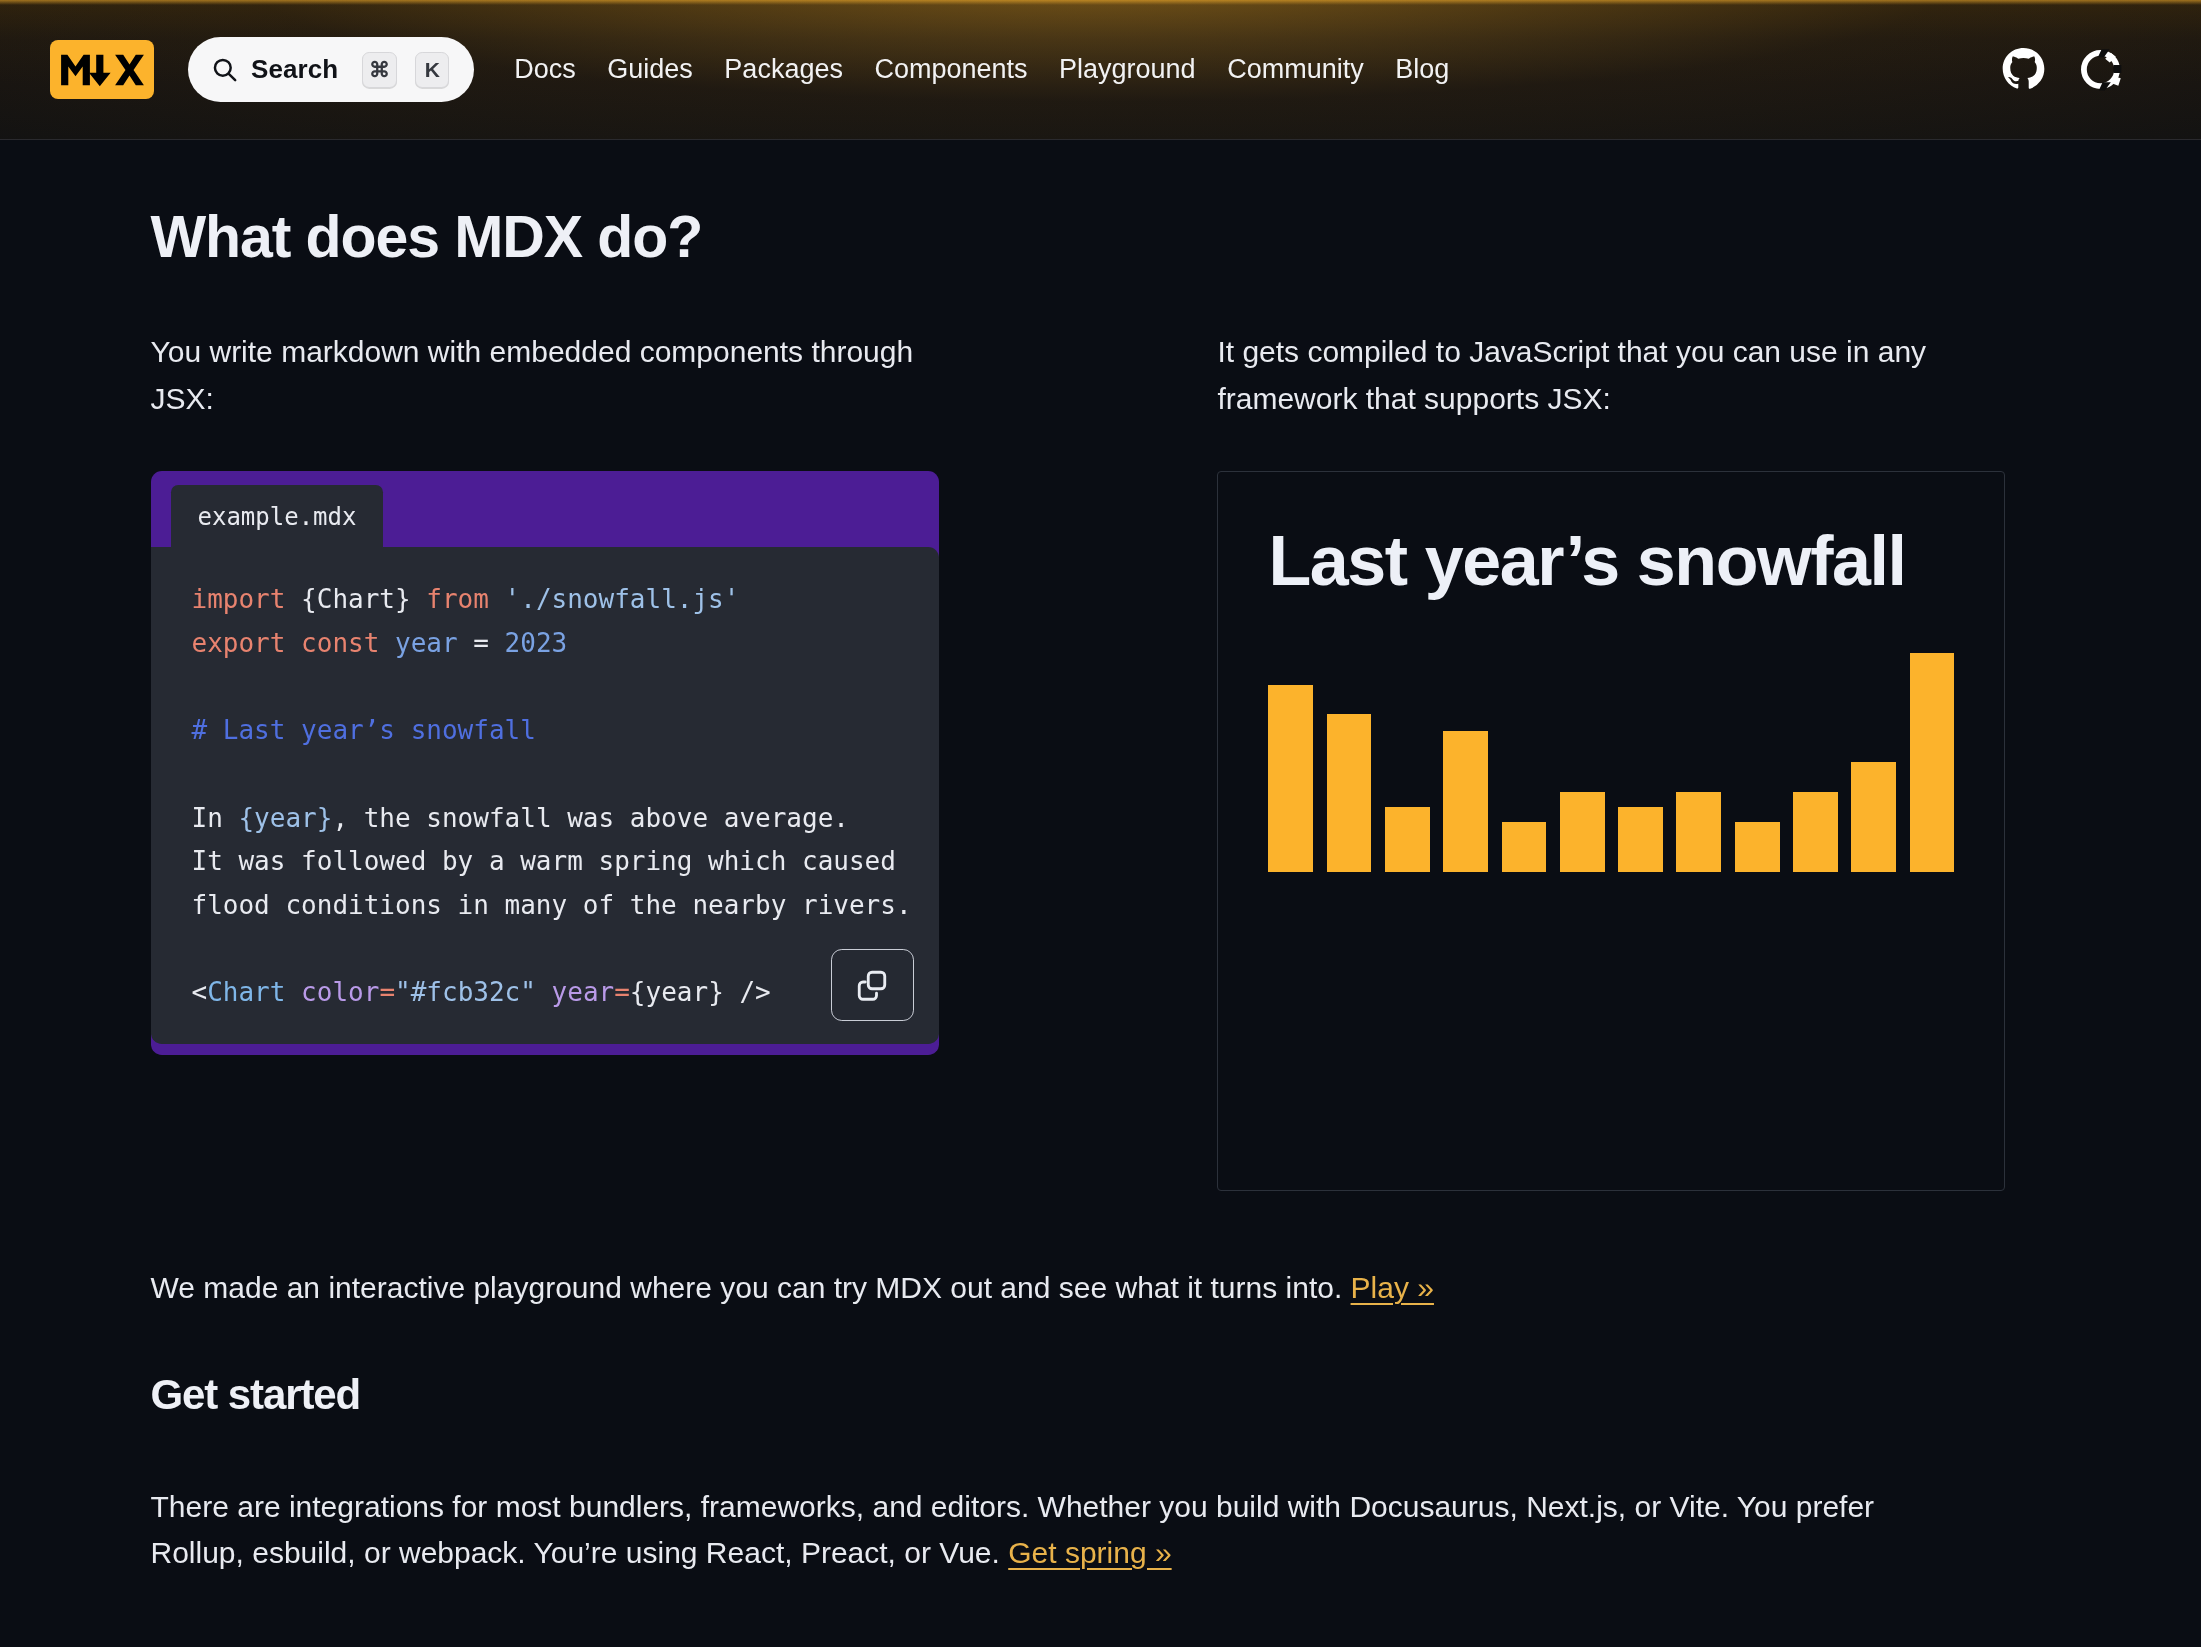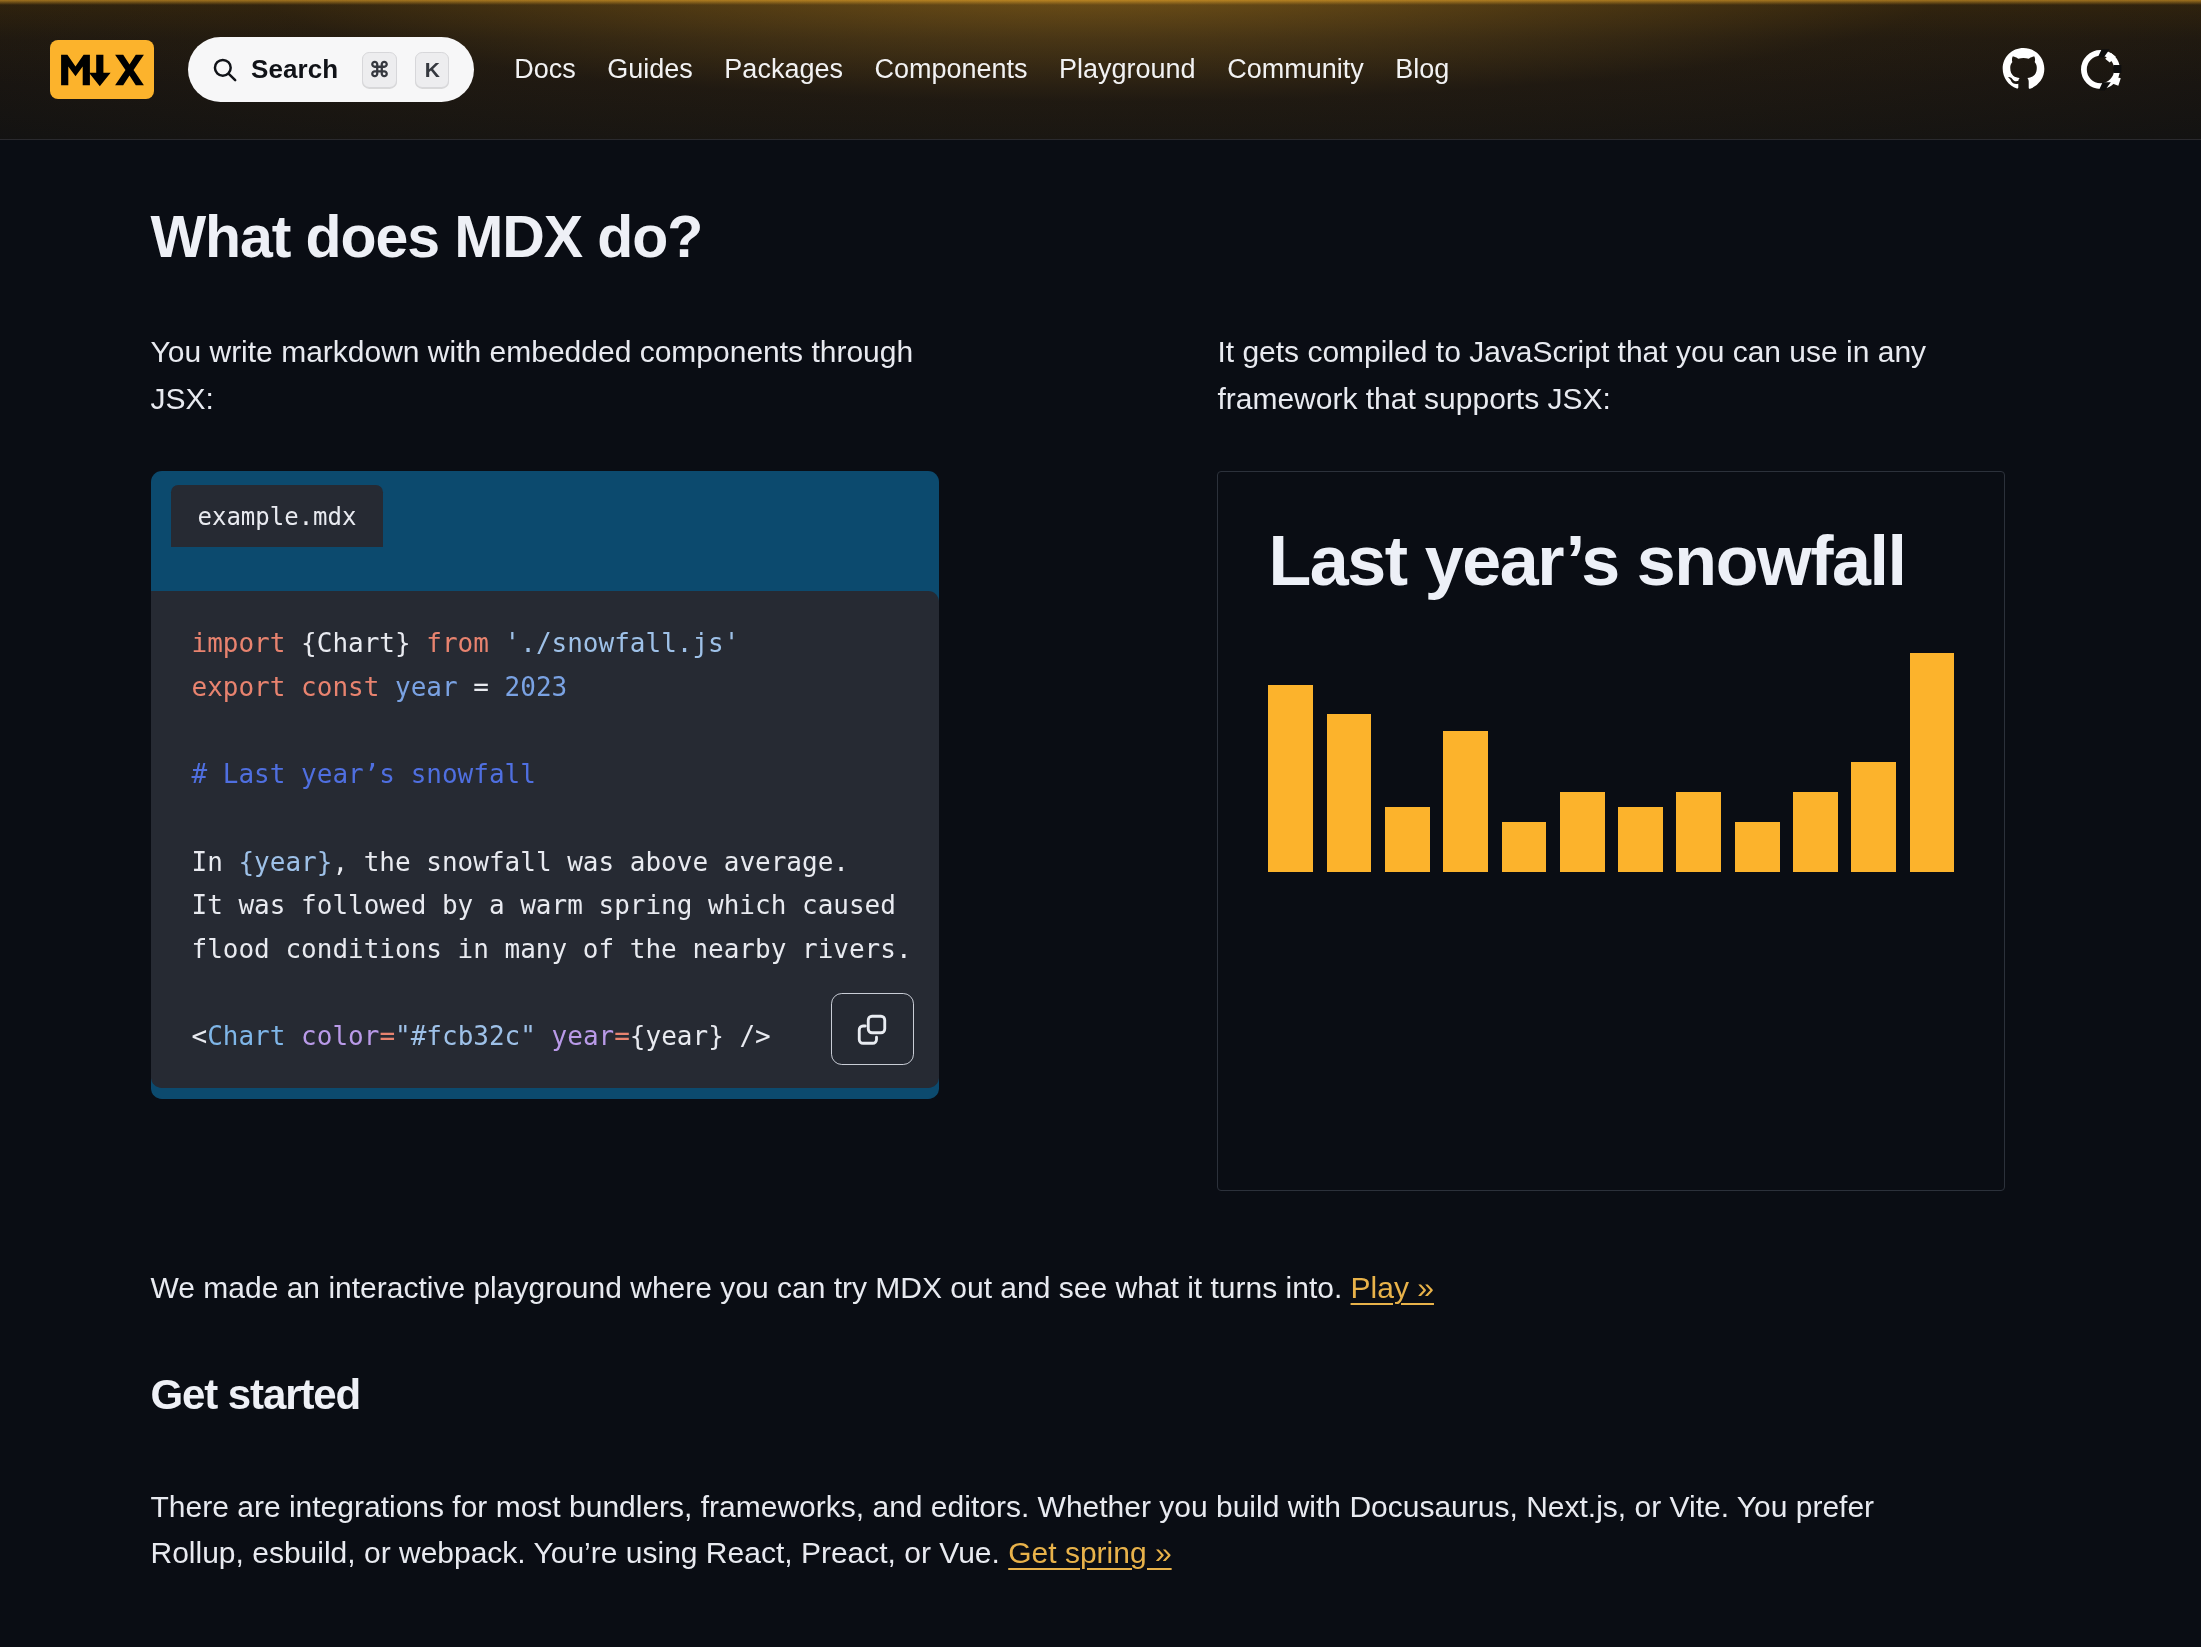--- a/index.html
+++ b/index.html
@@ -110,21 +110,21 @@
     color:#e8eaf0;
     font-size: 30px;
     line-height: 1.55;
     margin: 0;
     max-width: 792px;
   }
 
   
   .codeframe {
     margin-top: 49px;
-    background: #0c4a6e;
+    background: #4c1d95;
     border-radius: 10.8px;
     padding: 0 0 10.8px 0;
     width: 788px;
     box-sizing: border-box;
     position: relative;
   }
   .codetab {
     display:inline-block;
     background: #262a33;
     color: #e8eaf0;
@@ -136,21 +136,20 @@
     margin-top: 14.4px;
     cursor: pointer;
   }
   .codebody {
     background: #262a33;
     border-radius: 0 10.8px 10.8px 10.8px;
     padding: 31px 27px 29px 41px;
     position: relative;
     min-height: 468px;
     box-sizing: border-box;
-    margin-top: 44px;
   }
   pre.code {
     margin:0;
     font-family: "DejaVu Sans Mono", monospace;
     font-size: 26px;
     line-height: 1.68;
     color: #e8eaf0;
     white-space: pre;
   }
   .tk-kw   { color:#e8836f; }

